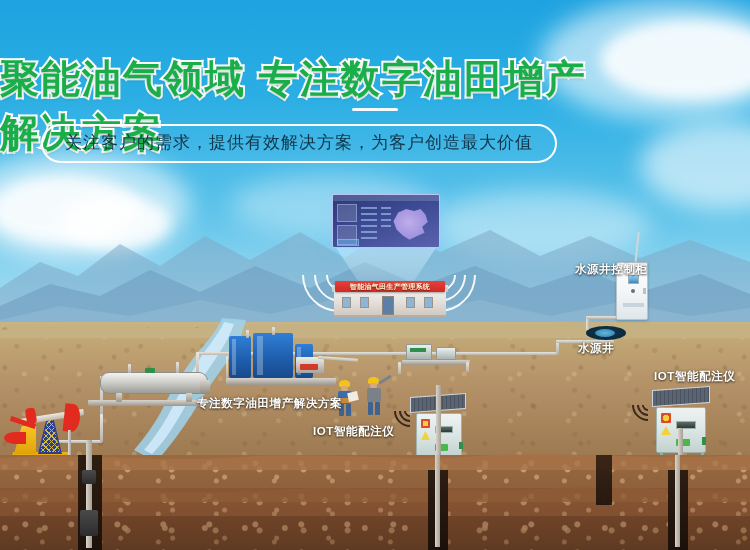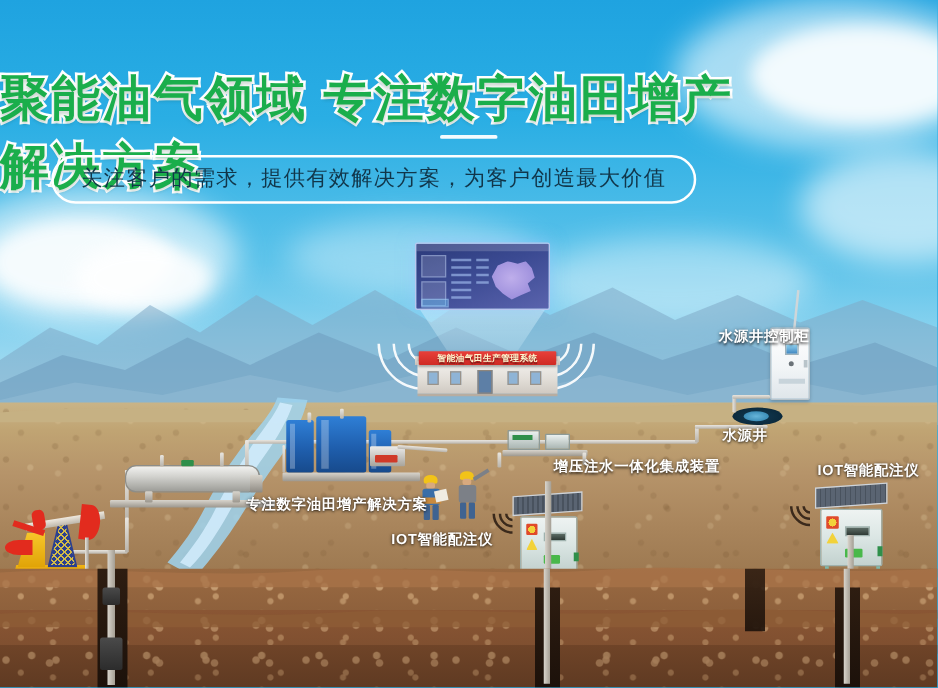--- a/index.html
+++ b/index.html
@@ -434,18 +434,17 @@
   <div style="position:absolute; left:428px; top:470px; width:20px; height:80px; background:linear-gradient(180deg,#2e1d11,#1c110a);"></div>
   <div class="casing" style="left:435px; top:455px; width:5px; height:92px;"></div>
 
   <div style="position:absolute; left:668px; top:470px; width:20px; height:80px; background:linear-gradient(180deg,#2e1d11,#1c110a);"></div>
   <div class="casing" style="left:675px; top:455px; width:5px; height:92px;"></div>
 
   <div style="position:absolute; left:596px; top:455px; width:16px; height:50px; background:linear-gradient(180deg,#2e1d11,#1c110a); opacity:.9;"></div>
 
   <div class="lbl" style="left:197px; top:396px;">专注数字油田增产解决方案</div>
   <div class="lbl" style="left:313px; top:424px;">IOT智能配注仪</div>
-  <div class="lbl" style="left:443px; top:366px;">增压注水一体化集成装置</div>
   <div class="lbl" style="left:575px; top:262px;">水源井控制柜</div>
   <div class="lbl" style="left:578px; top:341px;">水源井</div>
   <div class="lbl" style="left:654px; top:369px;">IOT智能配注仪</div>
 
 </div>
 
 </body></html>

